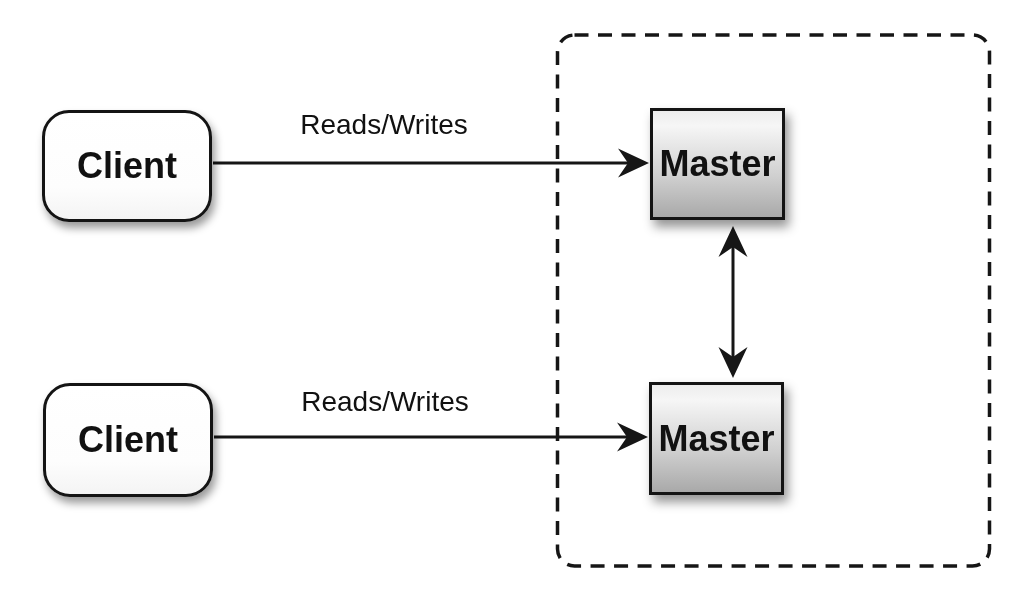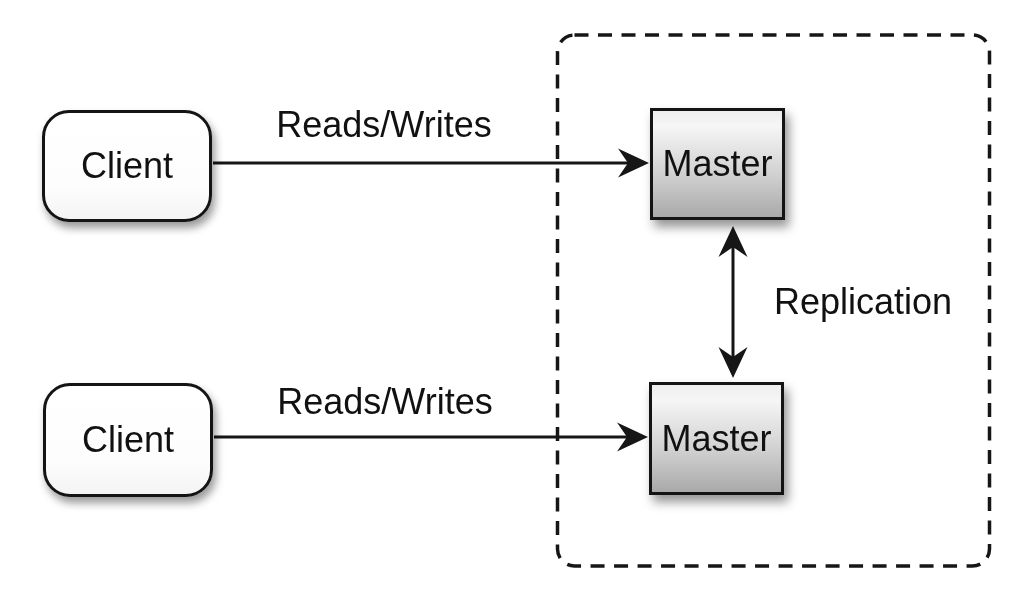--- a/index.html
+++ b/index.html
@@ -26,41 +26,42 @@
   }
   .node {
     position: absolute;
     display: flex;
     align-items: center;
     justify-content: center;
     box-sizing: border-box;
     font-size: 36px;
     line-height: 1;
     white-space: nowrap;
+    font-weight: bold;
   }
   .client {
     width: 170px;
     border: 3.5px solid #141414;
     border-radius: 27px;
     background: linear-gradient(to bottom, #ffffff 0%, #fdfdfd 70%, #f4f4f4 100%);
     box-shadow: 3px 6px 9px rgba(0,0,0,0.40);
   }
   .client-1 { left: 42px;  top: 110px; height: 112px; }
   .client-2 { left: 43px;  top: 383px; height: 114px; }
   .master {
     width: 135px;
     border: 3.5px solid #141414;
     background: linear-gradient(to bottom, #ededed 0%, #f6f6f6 14%, #cfcfcf 62%, #a9a9a9 100%);
     box-shadow: 4px 7px 10px rgba(0,0,0,0.42);
   }
   .master-1 { left: 650px; top: 108px; height: 112px; }
   .master-2 { left: 649px; top: 382px; height: 113px; }
   .edge-label {
     position: absolute;
-    font-size: 36px;
+    font-size: 28px;
     line-height: 36px;
     text-align: center;
     white-space: nowrap;
   }
   .rw-top    { left: 250px; top: 107px; width: 268px; }
   .rw-bottom { left: 251px; top: 384px; width: 268px; }
   .repl      { left: 760px; top: 284px; width: 206px; }
   .stroke-line {
     stroke: #161616;
     stroke-width: 3px;
@@ -116,15 +117,14 @@
   </div>
 
   <div class="node master master-2">
     <span>Master</span>
   </div>
 
   <div class="edge-label rw-top">Reads/Writes</div>
 
   <div class="edge-label rw-bottom">Reads/Writes</div>
 
-  <div class="edge-label repl">Replication</div>
 
 </div>
 
 </body></html>

